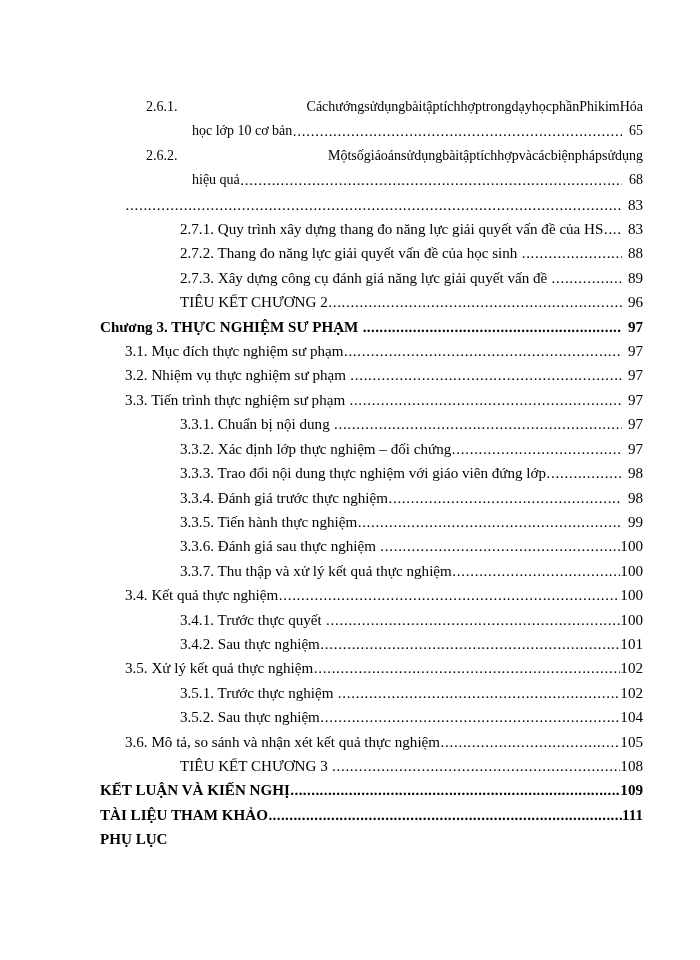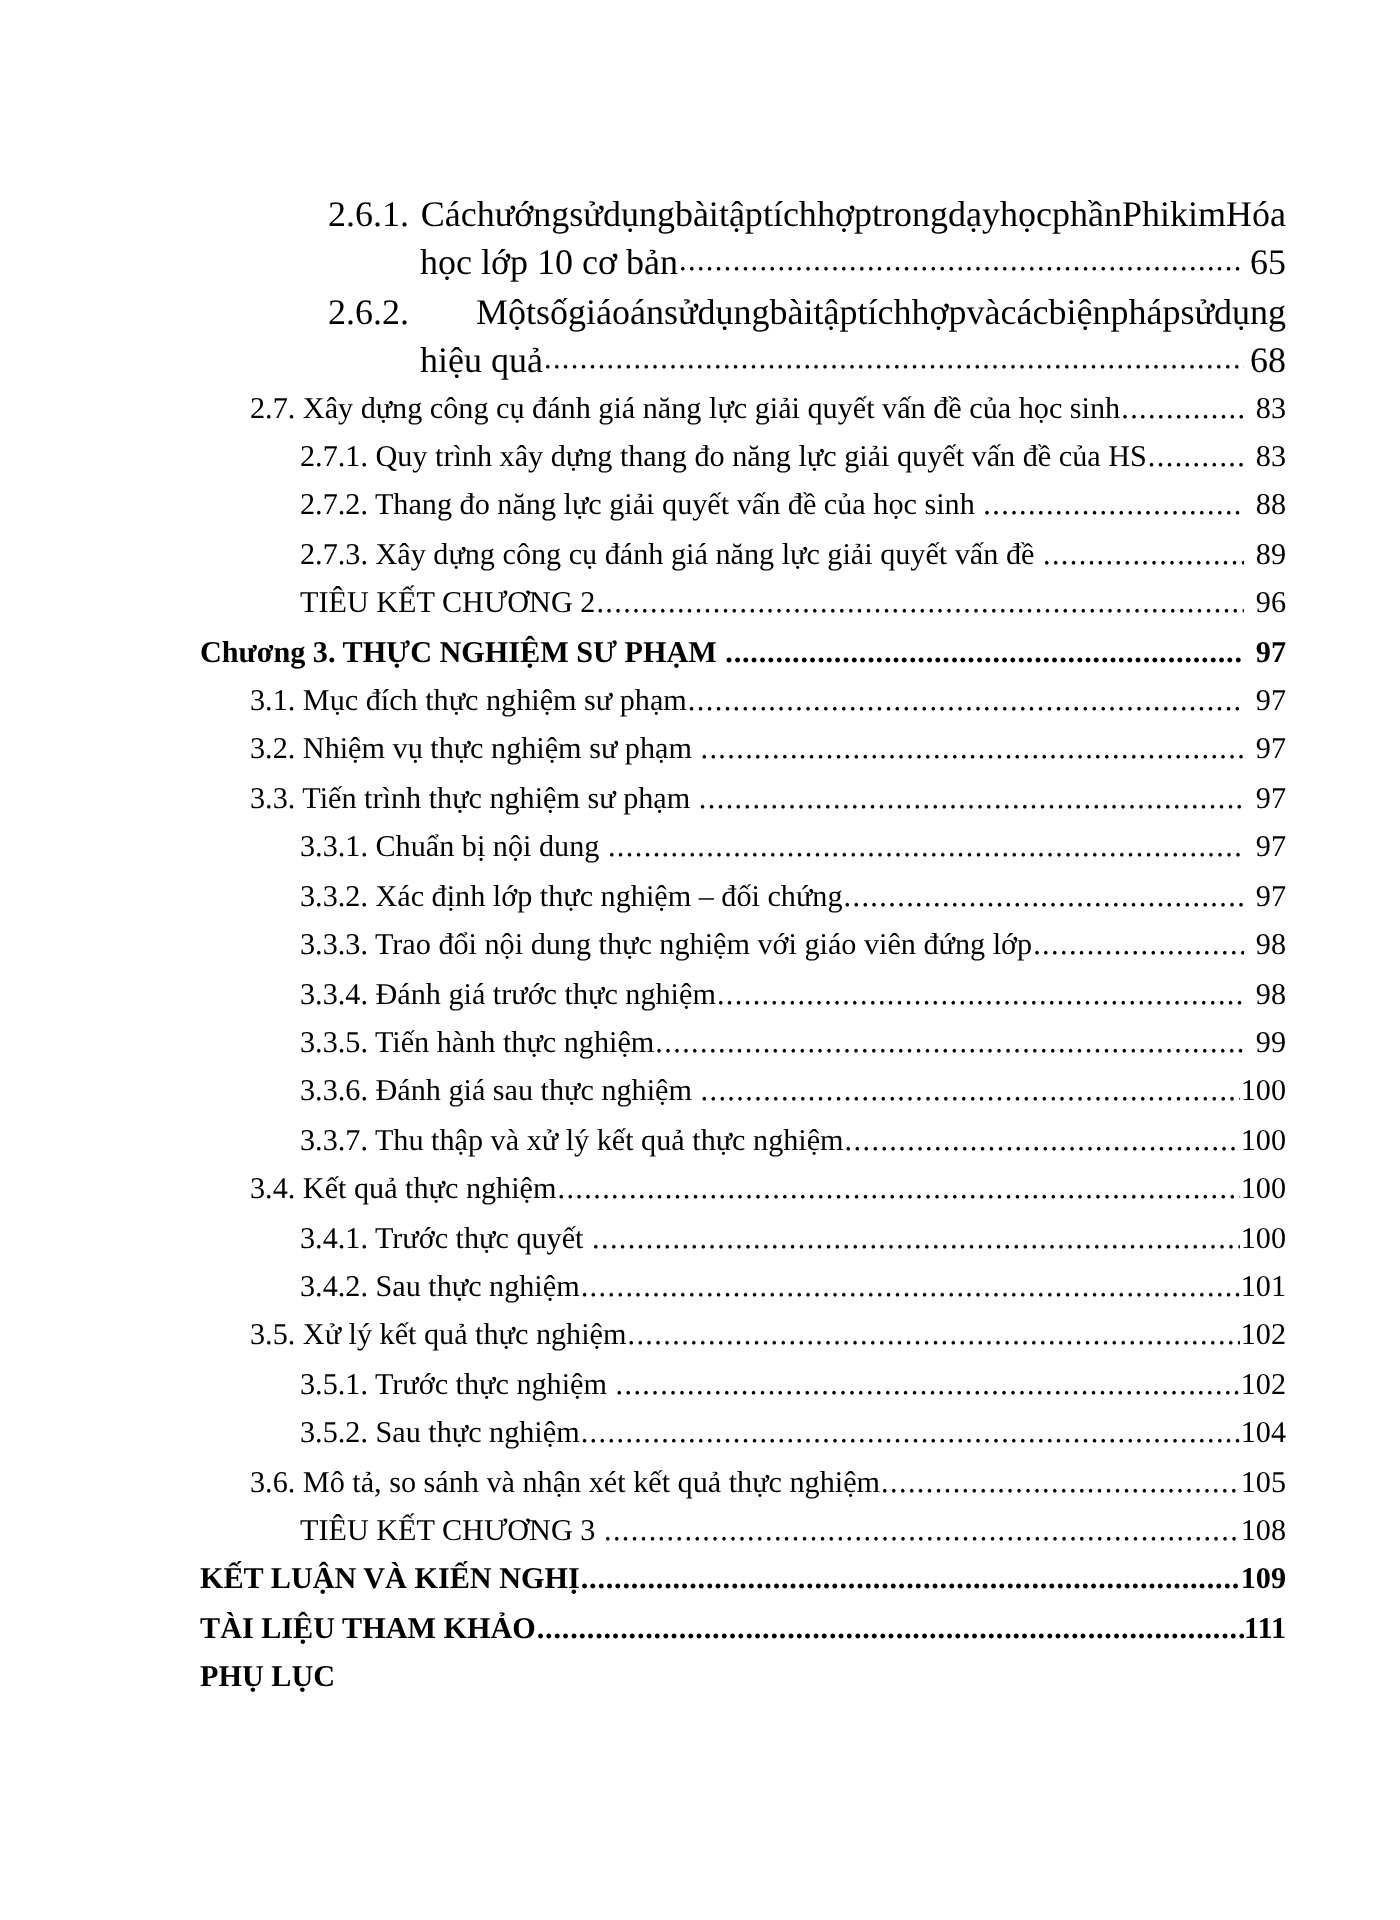--- a/index.html
+++ b/index.html
@@ -49,29 +49,29 @@
     content: "..........................................................................................................................................";
   }
   .toc-page {
     flex: 0 0 auto;
     text-align: right;
     min-width: 21px;
   }
   
   .lvl-0 { margin-left: 0px; align-items: flex-end; }
   .lvl-1 { margin-left: 25px; }
-  .lvl-2 { margin-left: 50px; }
+  .lvl-2 { margin-left: 80px; }
   .bold { font-weight: bold; }
   .bold .toc-leader { letter-spacing: 0.4px; }
 
   
   .toc-wrap {
-    font-size: 18px;
+    font-size: 14px;
     line-height: 24.4px;
-    margin-left: 64px;
+    margin-left: 46px;
   }
   .toc-wrap .first-line {
     display: flex;
     justify-content: space-between;
     white-space: pre;
   }
   .toc-wrap .first-line .num {
     flex: 0 0 auto;
   }
   .toc-wrap .first-line .words {
@@ -93,21 +93,21 @@
 <div class="page">
   <div class="toc">
       <div class="toc-wrap">
         <div class="first-line"><span class="num">2.6.1.</span><span class="words"><span>Các</span><span>hướng</span><span>sử</span><span>dụng</span><span>bài</span><span>tập</span><span>tích</span><span>hợp</span><span>trong</span><span>dạy</span><span>học</span><span>phần</span><span>Phi</span><span>kim</span><span>Hóa</span></span></div>
         <div class="second-line"><span class="toc-label">học lớp 10 cơ bản</span><span class="toc-leader"></span><span class="toc-page">65</span></div>
       </div>
       <div class="toc-wrap">
         <div class="first-line"><span class="num">2.6.2.</span><span class="words"><span>Một</span><span>số</span><span>giáo</span><span>án</span><span>sử</span><span>dụng</span><span>bài</span><span>tập</span><span>tích</span><span>hợp</span><span>và</span><span>các</span><span>biện</span><span>pháp</span><span>sử</span><span>dụng</span></span></div>
         <div class="second-line"><span class="toc-label">hiệu quả</span><span class="toc-leader"></span><span class="toc-page">68</span></div>
       </div>
-      <div class="toc-row lvl-1"><span class="toc-label">2.7. Xây dựng công cụ đánh giá năng lực giải quyết vấn đề của học sinh</span><span class="toc-leader"></span><span class="toc-page">83</span></div>
+      <div class="toc-row lvl-1"><span class="toc-leader"></span><span class="toc-page">83</span></div>
       <div class="toc-row lvl-2"><span class="toc-label">2.7.1. Quy trình xây dựng thang đo năng lực giải quyết vấn đề của HS</span><span class="toc-leader"></span><span class="toc-page">83</span></div>
       <div class="toc-row lvl-2"><span class="toc-label">2.7.2. Thang đo năng lực giải quyết vấn đề của học sinh </span><span class="toc-leader"></span><span class="toc-page">88</span></div>
       <div class="toc-row lvl-2"><span class="toc-label">2.7.3. Xây dựng công cụ đánh giá năng lực giải quyết vấn đề </span><span class="toc-leader"></span><span class="toc-page">89</span></div>
       <div class="toc-row lvl-2"><span class="toc-label">TIÊU KẾT CHƯƠNG 2</span><span class="toc-leader"></span><span class="toc-page">96</span></div>
       <div class="toc-row lvl-0 bold"><span class="toc-label">Chương 3. THỰC NGHIỆM SƯ PHẠM </span><span class="toc-leader"></span><span class="toc-page">97</span></div>
       <div class="toc-row lvl-1"><span class="toc-label">3.1. Mục đích thực nghiệm sư phạm</span><span class="toc-leader"></span><span class="toc-page">97</span></div>
       <div class="toc-row lvl-1"><span class="toc-label">3.2. Nhiệm vụ thực nghiệm sư phạm </span><span class="toc-leader"></span><span class="toc-page">97</span></div>
       <div class="toc-row lvl-1"><span class="toc-label">3.3. Tiến trình thực nghiệm sư phạm </span><span class="toc-leader"></span><span class="toc-page">97</span></div>
       <div class="toc-row lvl-2"><span class="toc-label">3.3.1. Chuẩn bị nội dung </span><span class="toc-leader"></span><span class="toc-page">97</span></div>
       <div class="toc-row lvl-2"><span class="toc-label">3.3.2. Xác định lớp thực nghiệm – đối chứng</span><span class="toc-leader"></span><span class="toc-page">97</span></div>

